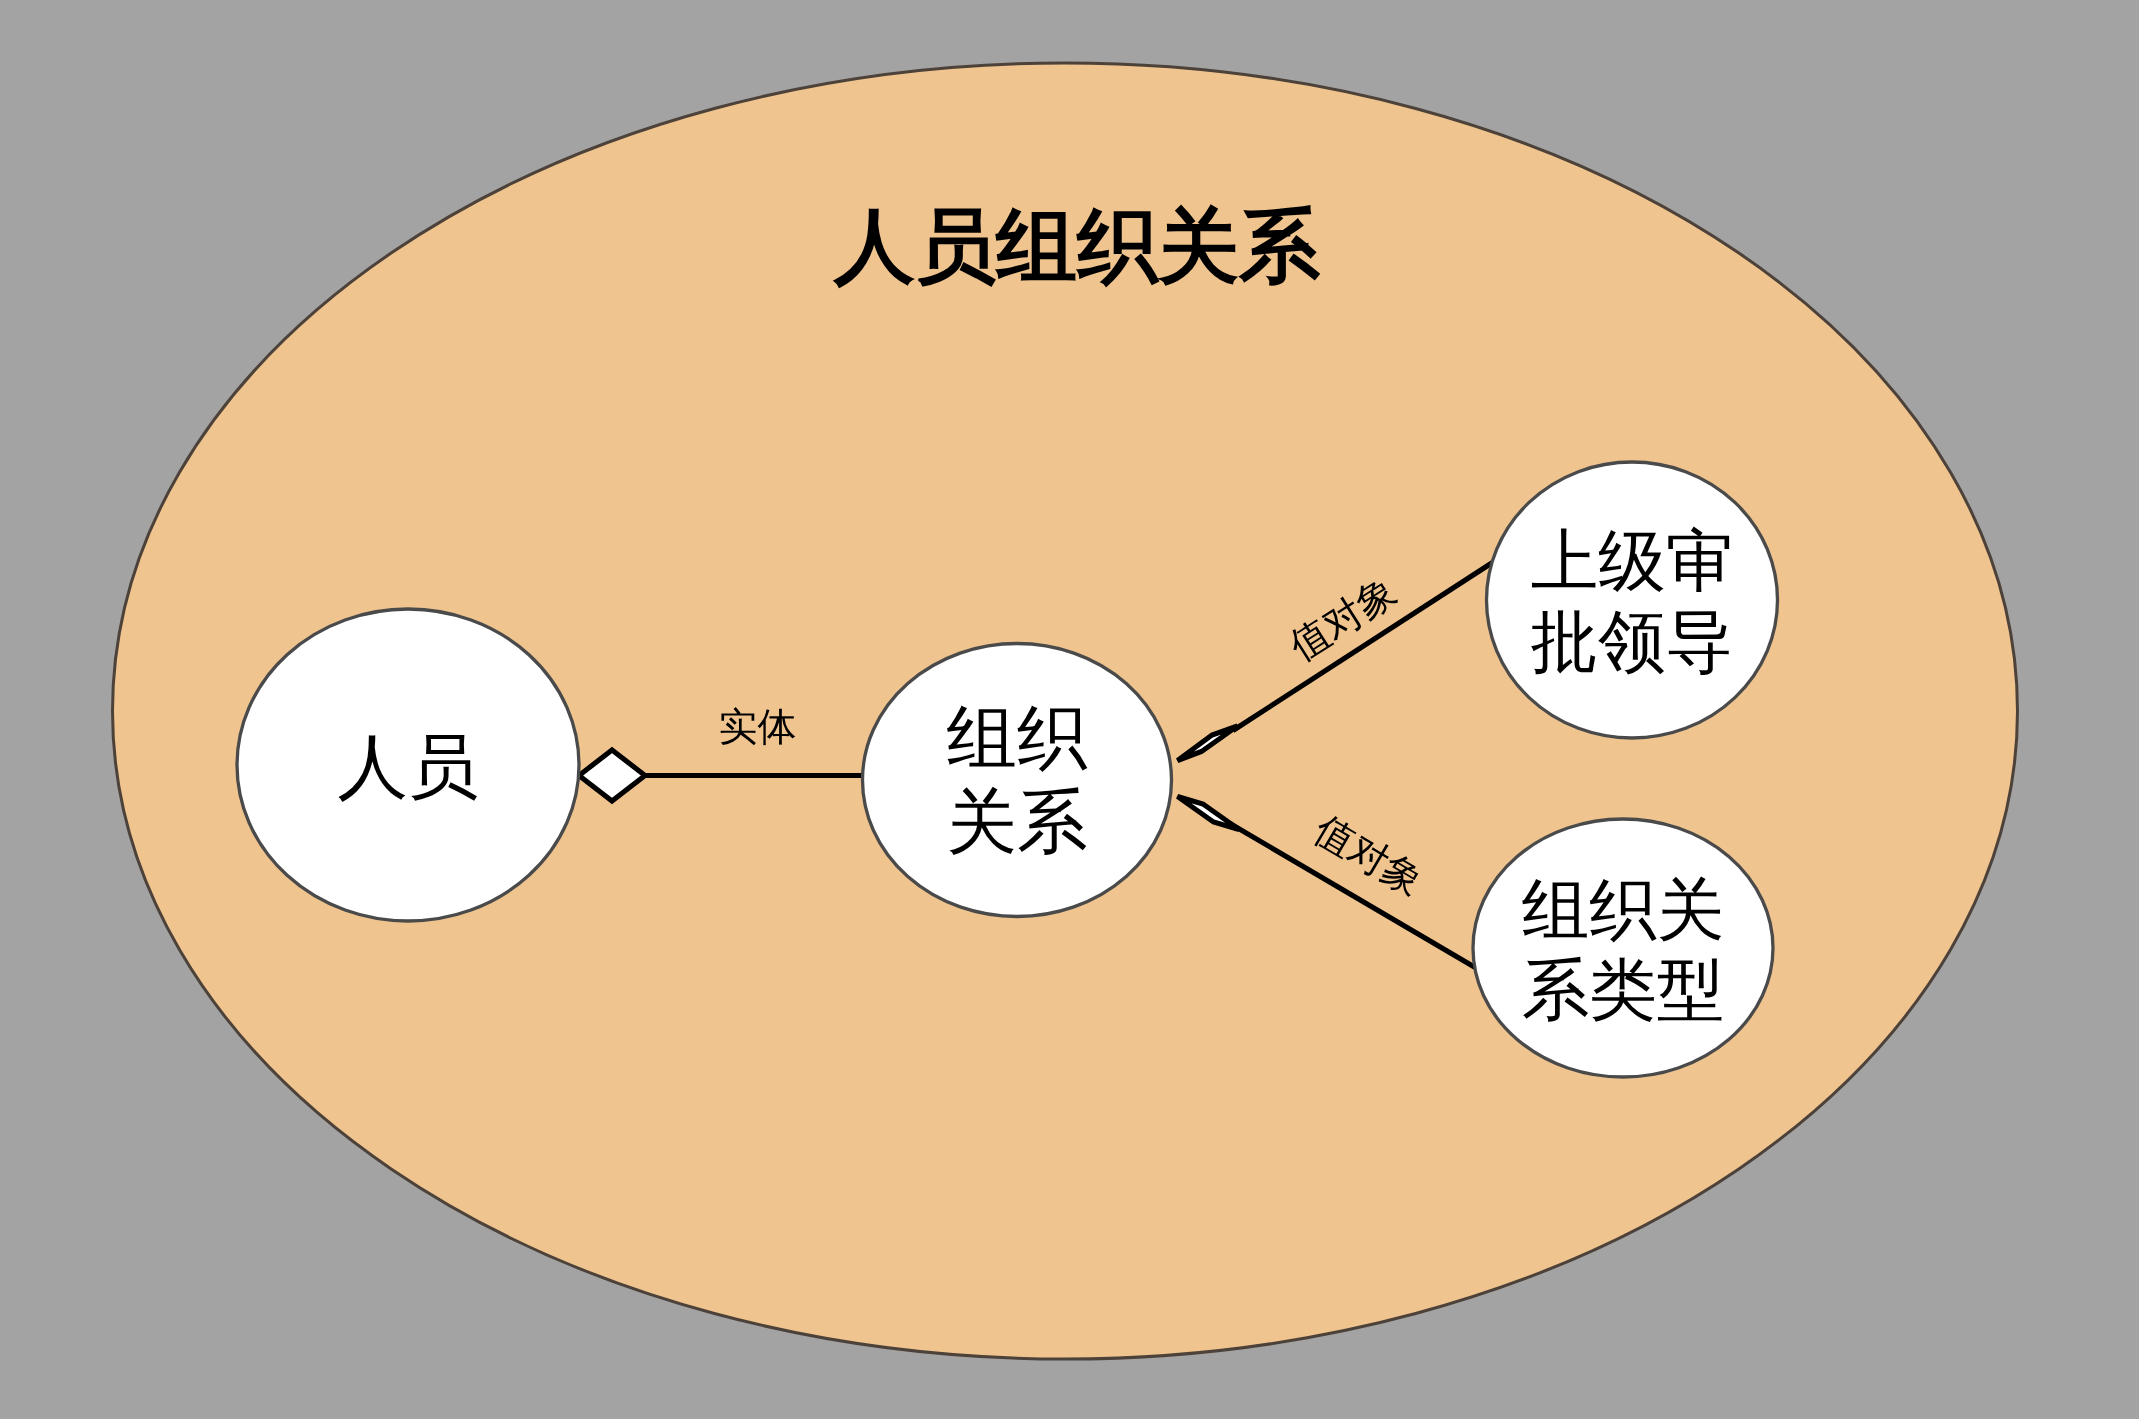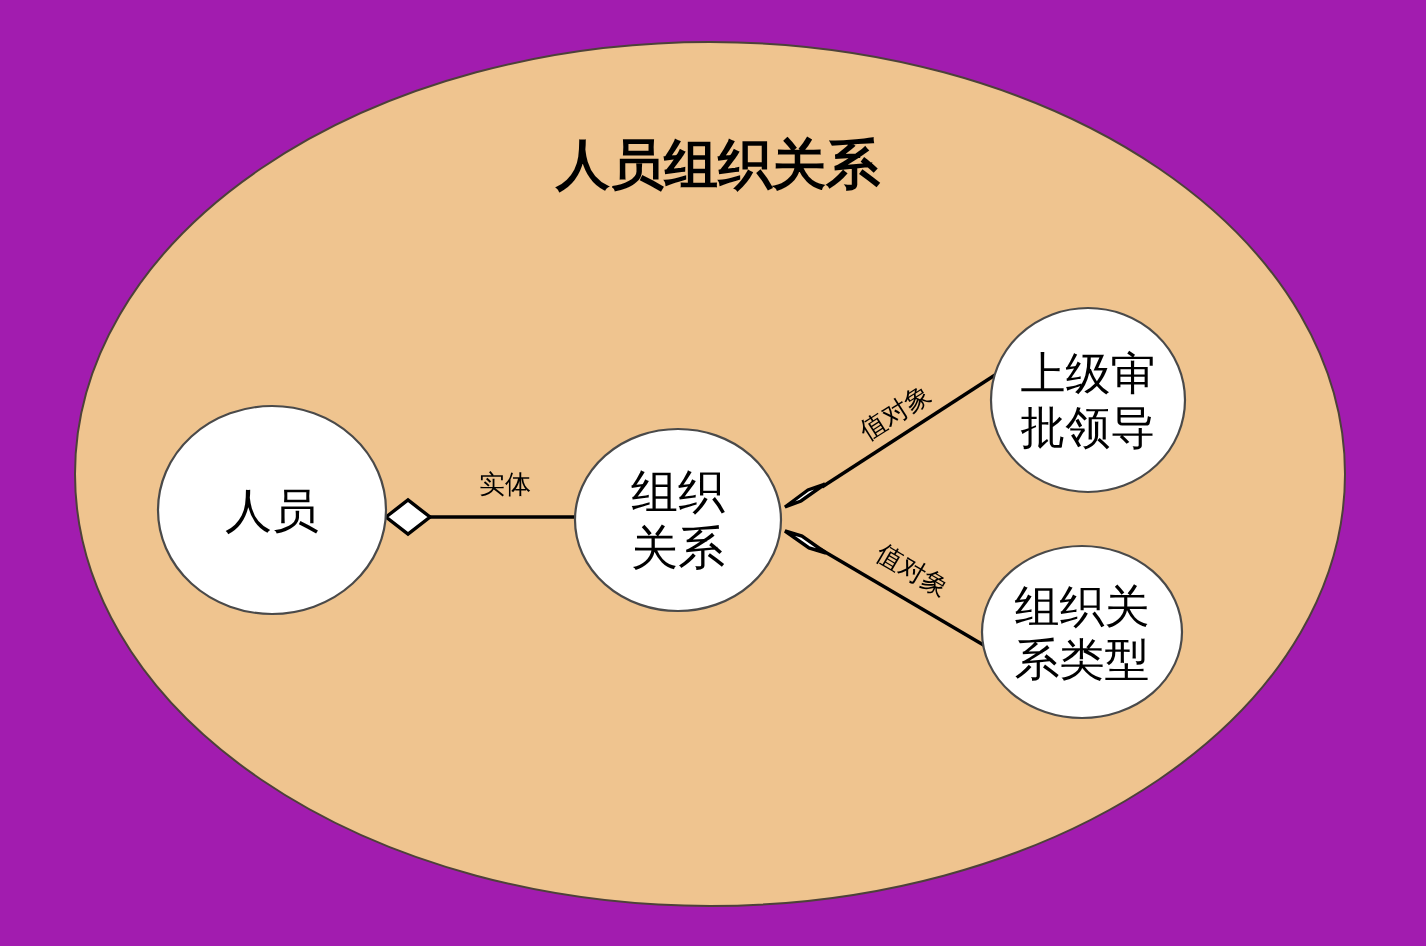--- a/index.html
+++ b/index.html
@@ -10,21 +10,21 @@
   body {
     width: 1426px;
     height: 946px;
     overflow: hidden;
     font-family: "DejaVu Sans", "Liberation Sans", sans-serif;
   }
   #diagram-root {
     position: relative;
     width: 1426px;
     height: 946px;
-    background: #a21caf;
+    background: #a3a3a3;
   }
   svg#diagram-svg {
     display: block;
     width: 1426px;
     height: 946px;
   }
   .ctx-ellipse {
     fill: #efc48f;
     stroke: #4d4239;
     stroke-width: 2;

